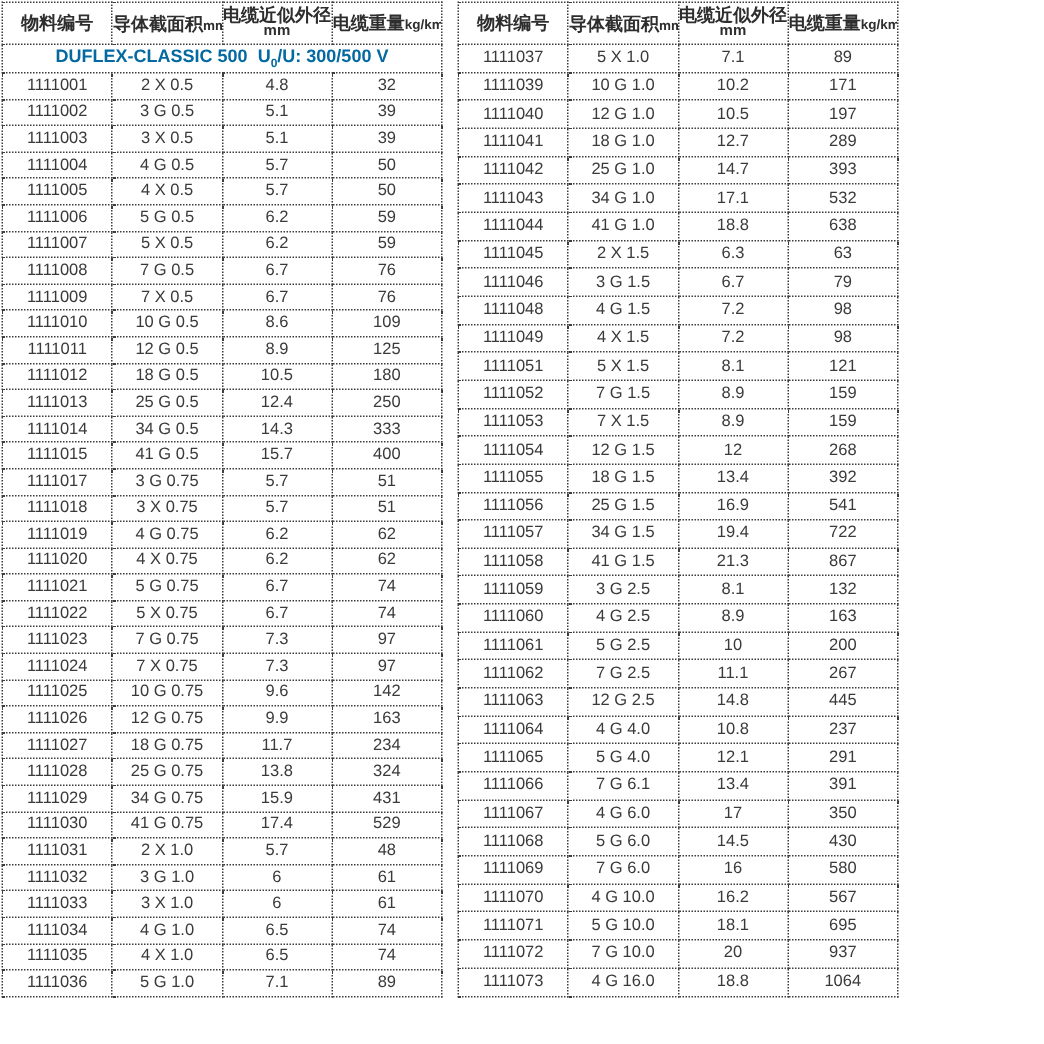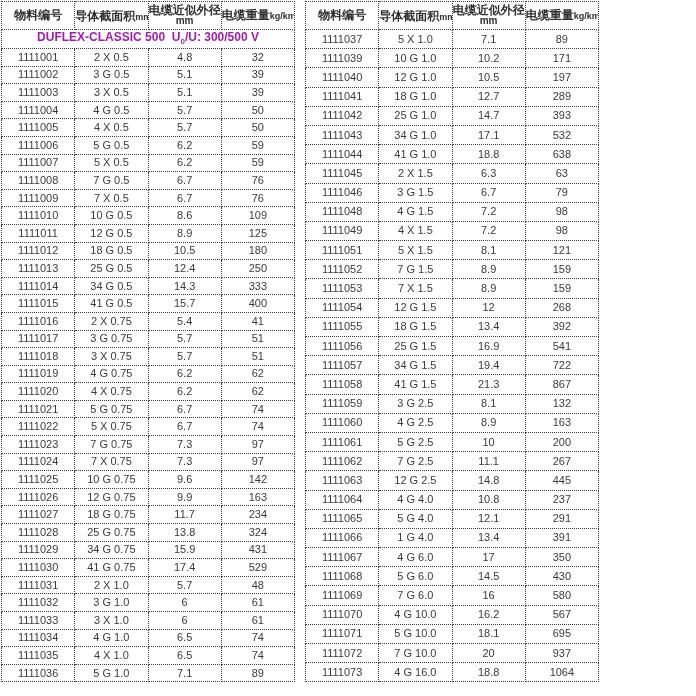--- a/index.html
+++ b/index.html
@@ -49,21 +49,21 @@
   }
   .unit-line {
     font-size: 10px;
     font-weight: bold;
     margin-top: -1px;
   }
   td.group-cell {
     height: 18px;
     font-size: 12px;
     font-weight: bold;
-    color: #a21caf;
+    color: #0369a1;
   }
   td.group-cell sub {
     font-size: 8px;
   }
   tbody td {
     height: 16.6px;
     font-size: 11px;
     line-height: 1;
   }
 </style>
@@ -180,26 +180,20 @@
           <td>14.3</td>
           <td>333</td>
         </tr>
         <tr>
           <td>1111015</td>
           <td>41 G 0.5</td>
           <td>15.7</td>
           <td>400</td>
         </tr>
         <tr>
-          <td>1111016</td>
-          <td>2 X 0.75</td>
-          <td>5.4</td>
-          <td>41</td>
-        </tr>
-        <tr>
           <td>1111017</td>
           <td>3 G 0.75</td>
           <td>5.7</td>
           <td>51</td>
         </tr>
         <tr>
           <td>1111018</td>
           <td>3 X 0.75</td>
           <td>5.7</td>
           <td>51</td>
@@ -485,21 +479,21 @@
           <td>237</td>
         </tr>
         <tr>
           <td>1111065</td>
           <td>5 G 4.0</td>
           <td>12.1</td>
           <td>291</td>
         </tr>
         <tr>
           <td>1111066</td>
-          <td>1 G 4.0</td>
+          <td>7 G 6.1</td>
           <td>13.4</td>
           <td>391</td>
         </tr>
         <tr>
           <td>1111067</td>
           <td>4 G 6.0</td>
           <td>17</td>
           <td>350</td>
         </tr>
         <tr>

